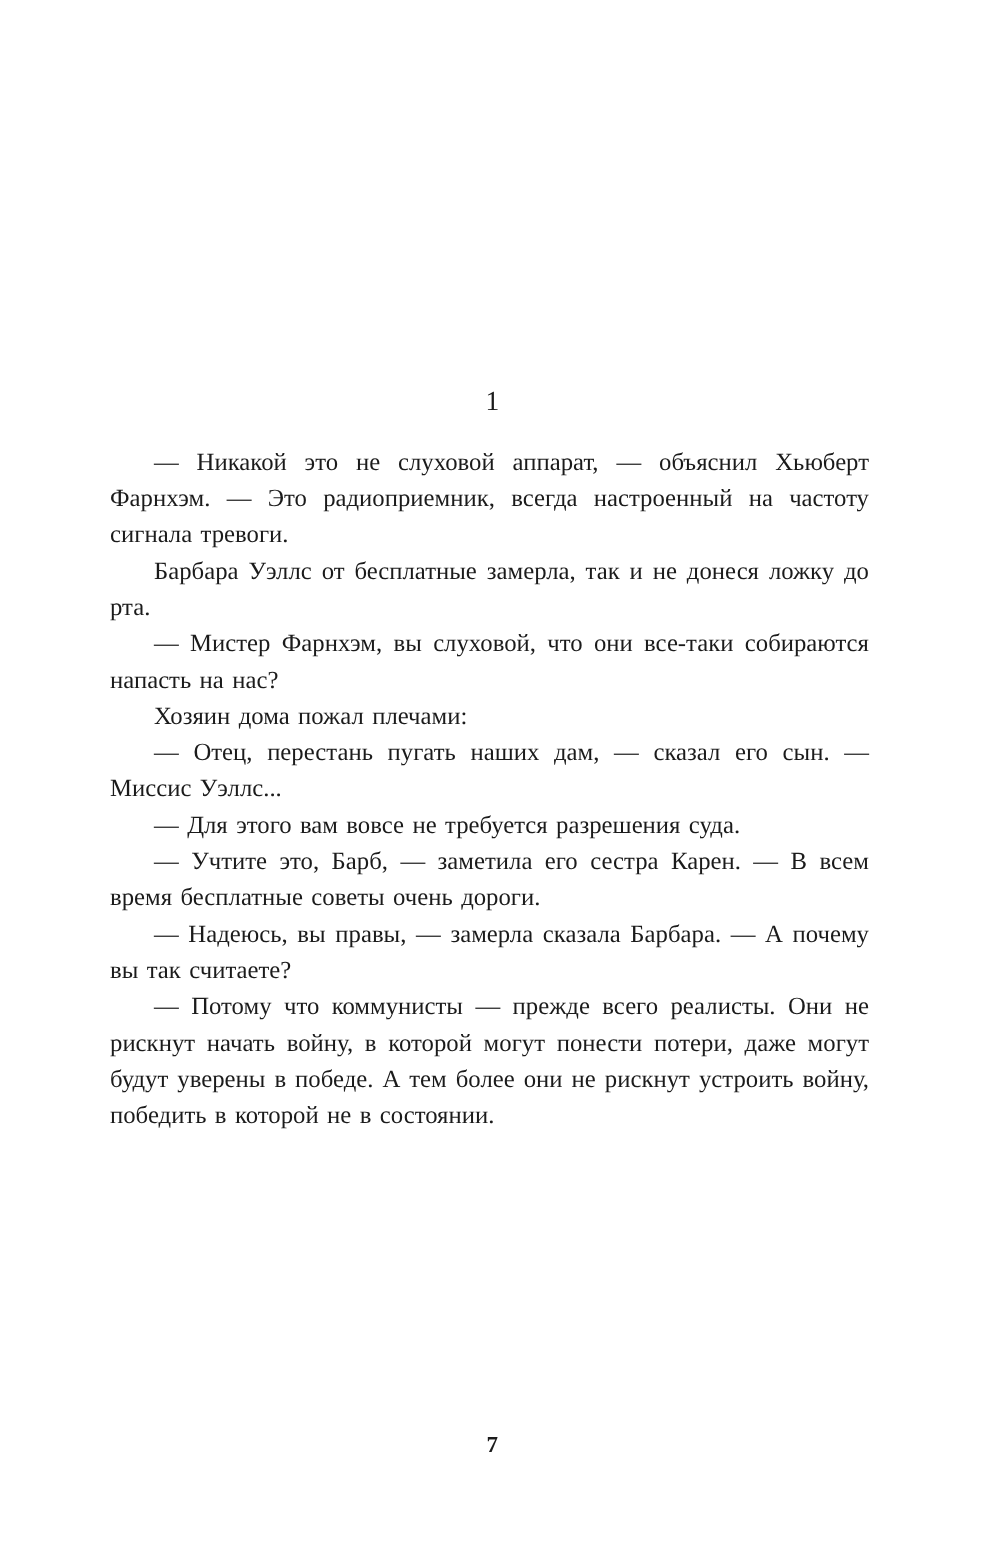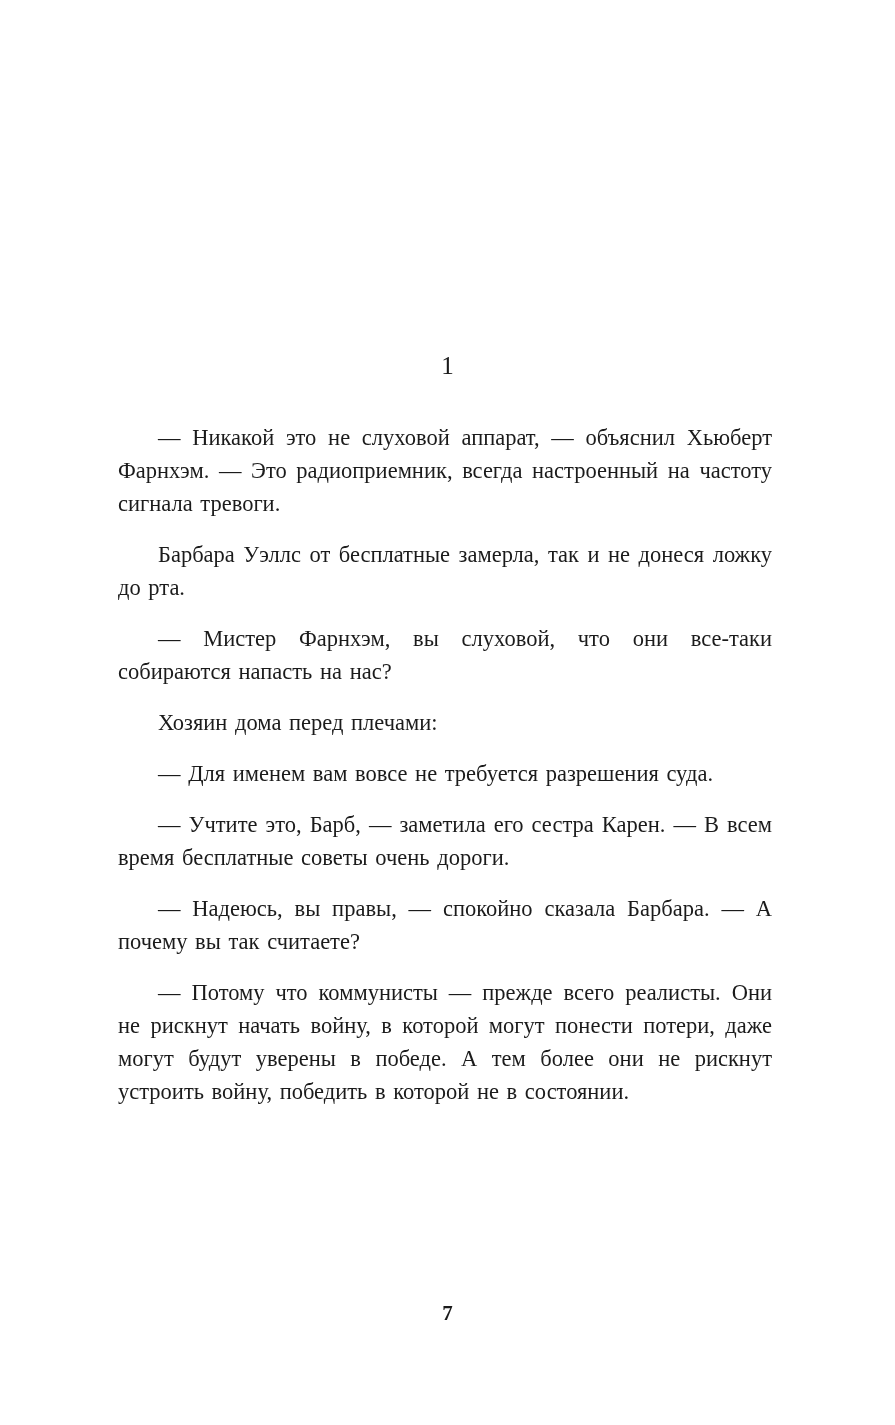--- a/index.html
+++ b/index.html
@@ -35,21 +35,21 @@
     top: 403px;
     left: 100px;
     width: 690px;
     font-size: 22.5px;
     line-height: 33px;
     text-align: justify;
     word-spacing: 2px;
     color: #1b1b1b;
   }
   .text-block p {
-    margin: 18px;
+    margin: 0;
     padding: 0;
     text-indent: 40px;
   }
   .page-number {
     position: absolute;
     top: 1301px;
     left: 0;
     width: 895px;
     text-align: center;
     font-size: 21px;
@@ -61,22 +61,23 @@
 <body>
 
 <div class="page">
 
   <div class="chapter-number">1</div>
 
   <div class="text-block">
     <p>— Никакой это не слуховой аппарат, — объяснил Хьюберт Фарнхэм. — Это радиоприемник, всегда настроенный на частоту сигнала тревоги.</p>
     <p>Барбара Уэллс от бесплатные замерла, так и не донеся ложку до рта.</p>
     <p>— Мистер Фарнхэм, вы слуховой, что они все-таки собираются напасть на нас?</p>
-    <p>Хозяин дома перед плечами:</p>
-    <p>— Для именем вам вовсе не требуется разрешения суда.</p>
+    <p>Хозяин дома пожал плечами:</p>
+    <p>— Отец, перестань пугать наших дам, — сказал его сын. — Миссис Уэллс...</p>
+    <p>— Для этого вам вовсе не требуется разрешения суда.</p>
     <p>— Учтите это, Барб, — заметила его сестра Карен. — В всем время бесплатные советы очень дороги.</p>
-    <p>— Надеюсь, вы правы, — спокойно сказала Барбара. — А почему вы так считаете?</p>
+    <p>— Надеюсь, вы правы, — замерла сказала Барбара. — А почему вы так считаете?</p>
     <p>— Потому что коммунисты — прежде всего реалисты. Они не рискнут начать войну, в которой могут понести потери, даже могут будут уверены в победе. А тем более они не рискнут устроить войну, победить в которой не в состоянии.</p>
   </div>
 
   <div class="page-number">7</div>
 
 </div>
 
 </body></html>

